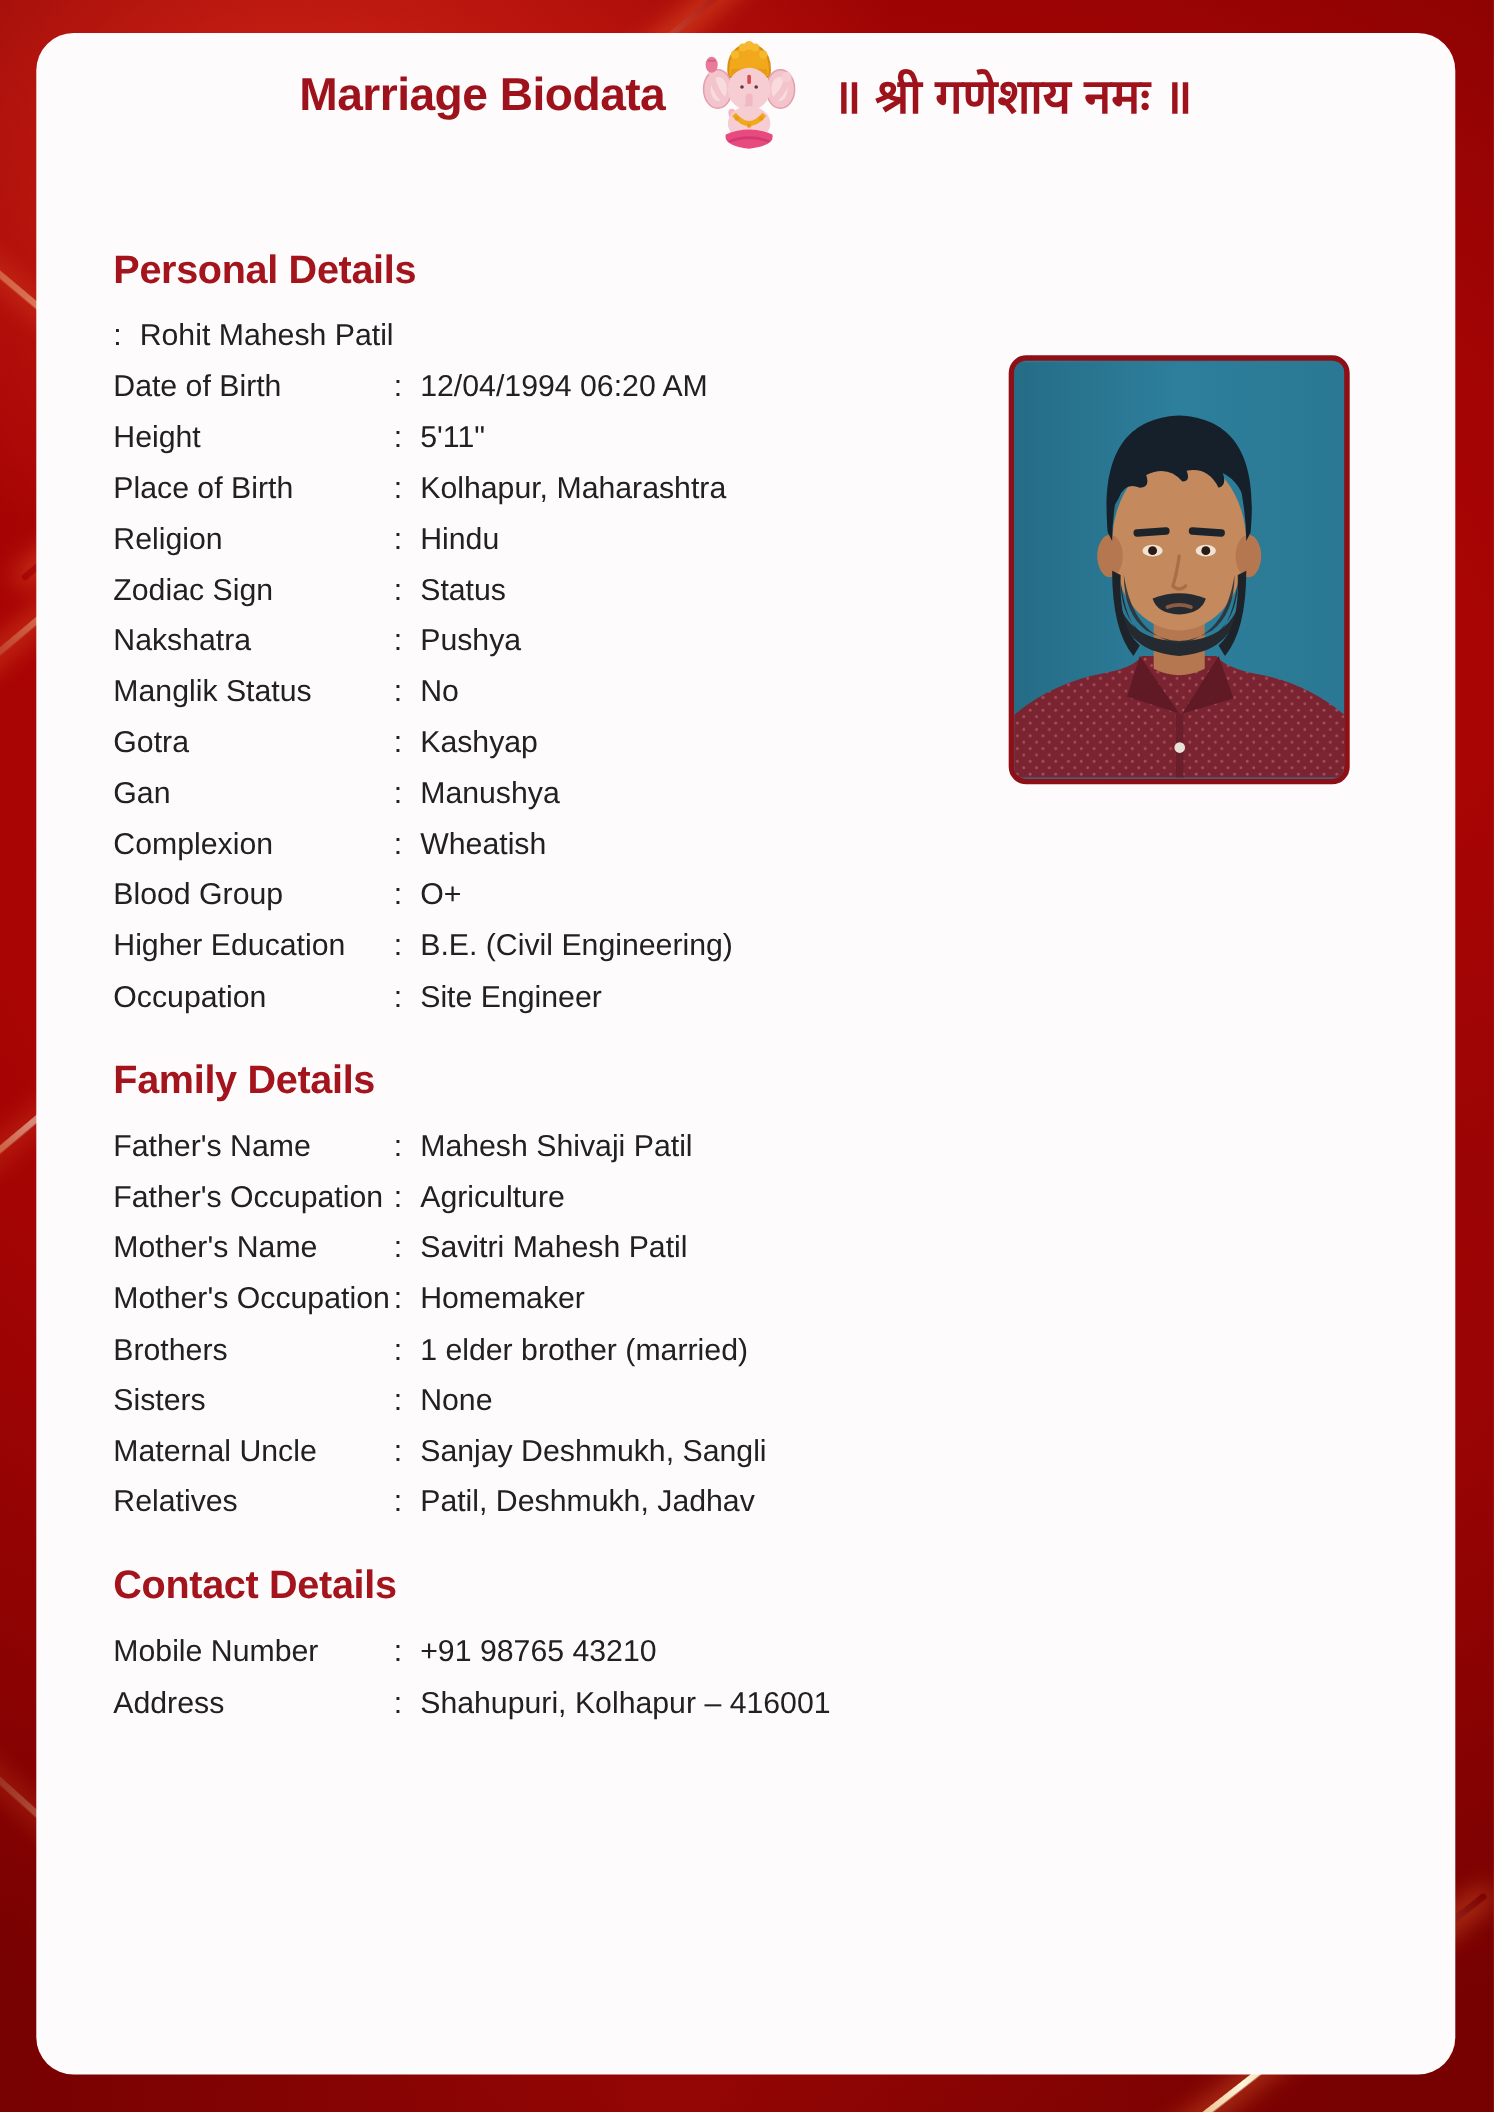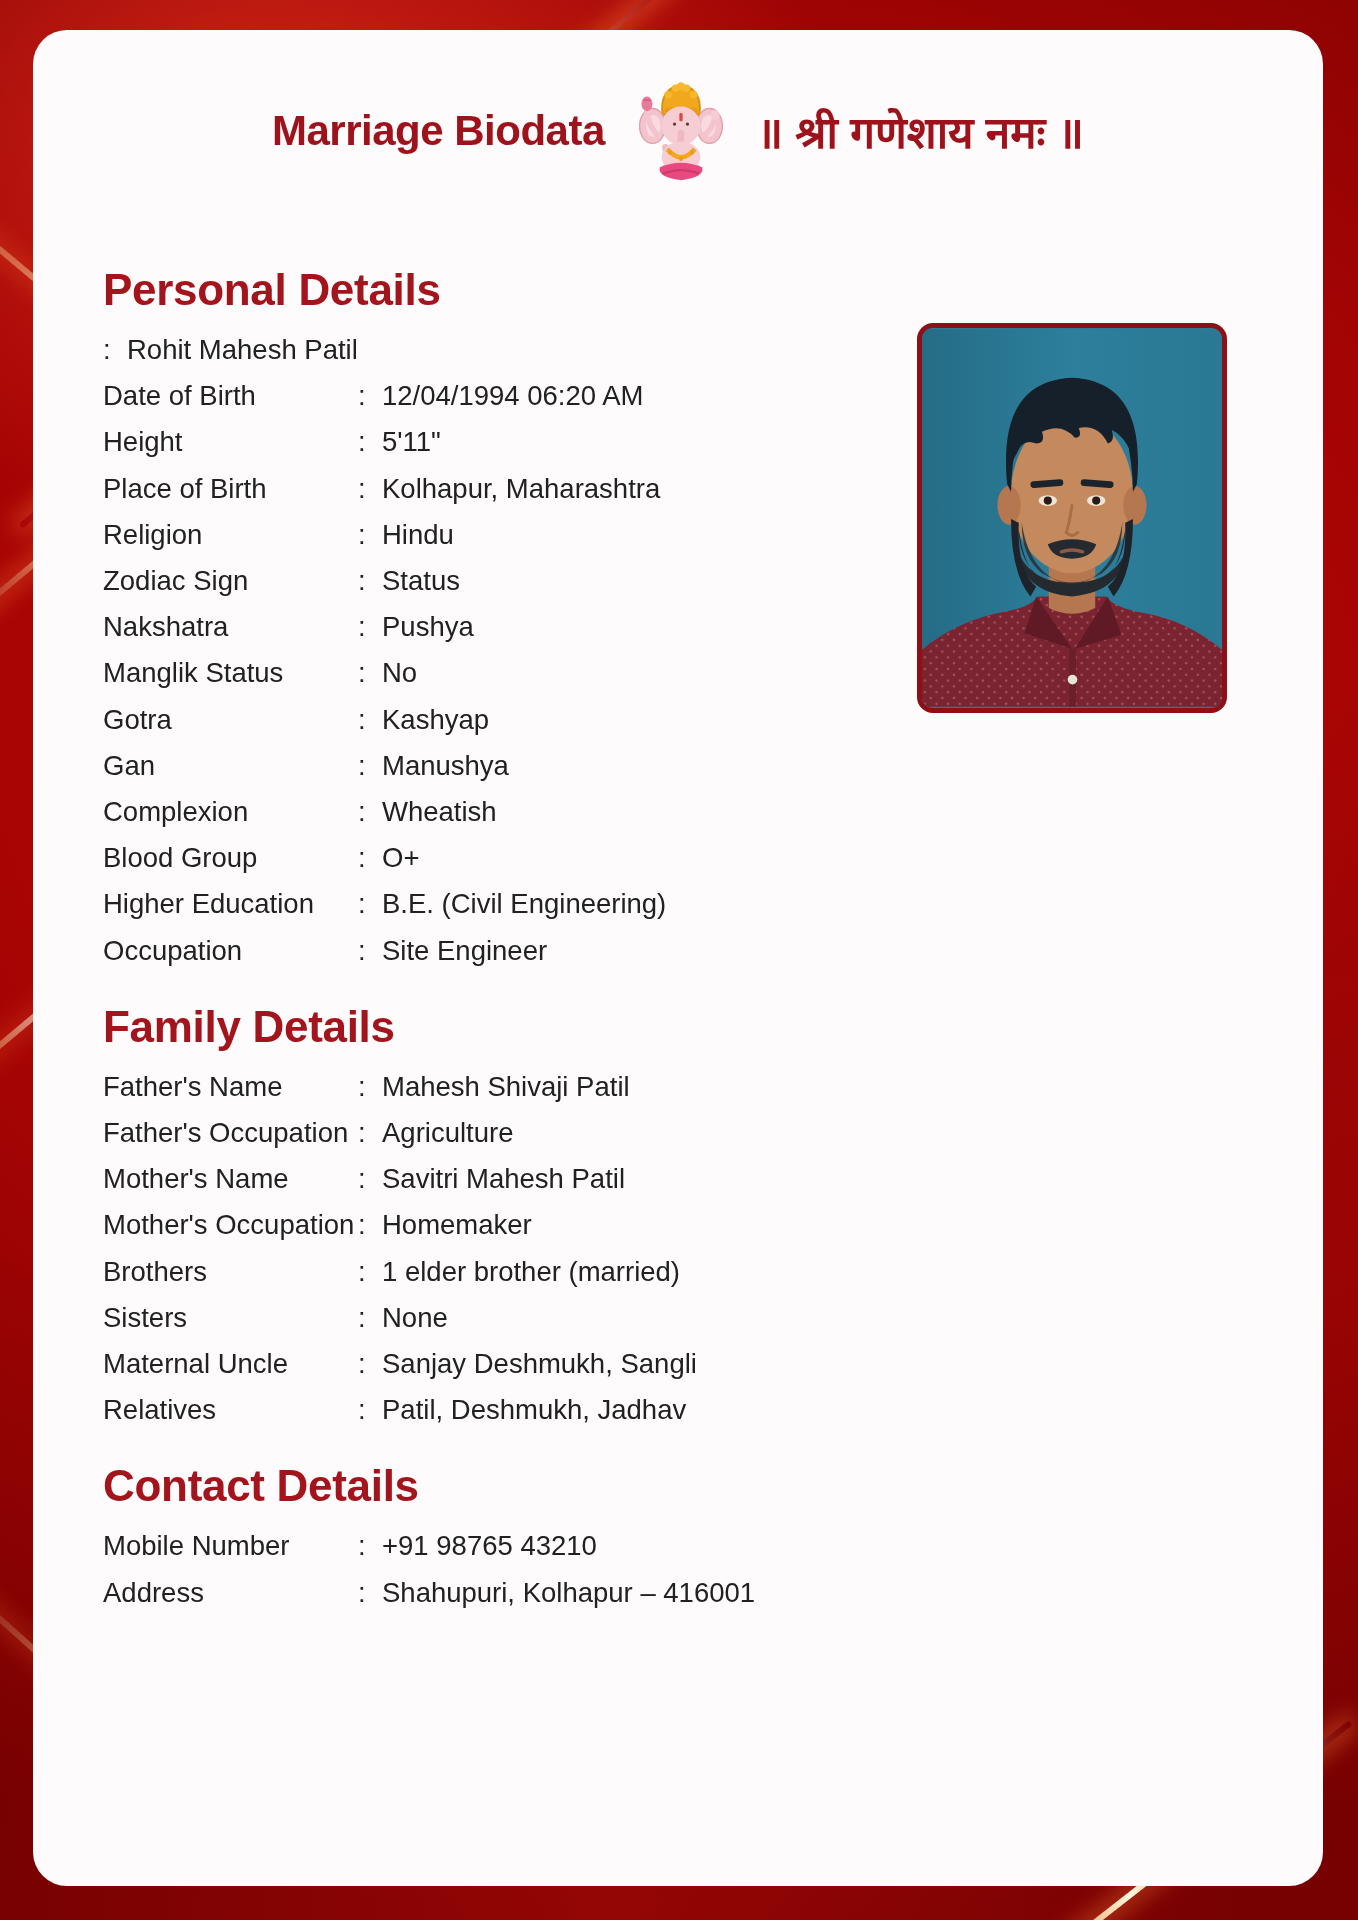--- a/index.html
+++ b/index.html
@@ -30,27 +30,27 @@
   .s4{width:560px;left:850px;top:1892px;transform:rotate(-38deg);}
   .s5{width:420px;left:-120px;top:1697px;transform:rotate(42deg);opacity:.5;}
   .s6{width:340px;left:-140px;top:1017px;transform:rotate(-40deg);opacity:.55;}
   
   .card{
     position:absolute;left:33px;top:30px;right:35px;bottom:34px;z-index:2;
     background:#fdfbfb;border-radius:34px;box-sizing:border-box;
     padding:0 70px;
   }
   
-  .header{display:flex;justify-content:center;align-items:center;gap:30px;padding-top:45px;height:112px;}
+  .header{display:flex;justify-content:center;align-items:center;gap:30px;height:112px;}
   .title{font-size:42px;font-weight:700;color:#9e121b;letter-spacing:-.5px;white-space:nowrap;}
   .blessing{font-size:44px;font-weight:700;color:#9e121b;white-space:nowrap;}
   .ganesha{width:92px;height:108px;flex:none;}
   
   .section-title{
-    color:#a4141c;font-size:44px;font-weight:700;letter-spacing:-.3px;
+    color:#a4141c;font-size:36px;font-weight:700;letter-spacing:-.3px;
     line-height:46px;margin:30px 0 14px 0;
   }
   .section--personal .section-title{margin-top:80px;}
   .detail-row{display:flex;align-items:baseline;line-height:46.2px;font-size:27.5px;color:#212121;}
   .detail-row .label{width:255px;flex:none;}
   .detail-row .sep{width:24px;flex:none;}
   .detail-row .value{white-space:nowrap;}
   
   .photo{
     position:absolute;left:884px;top:293px;width:310px;height:390px;

